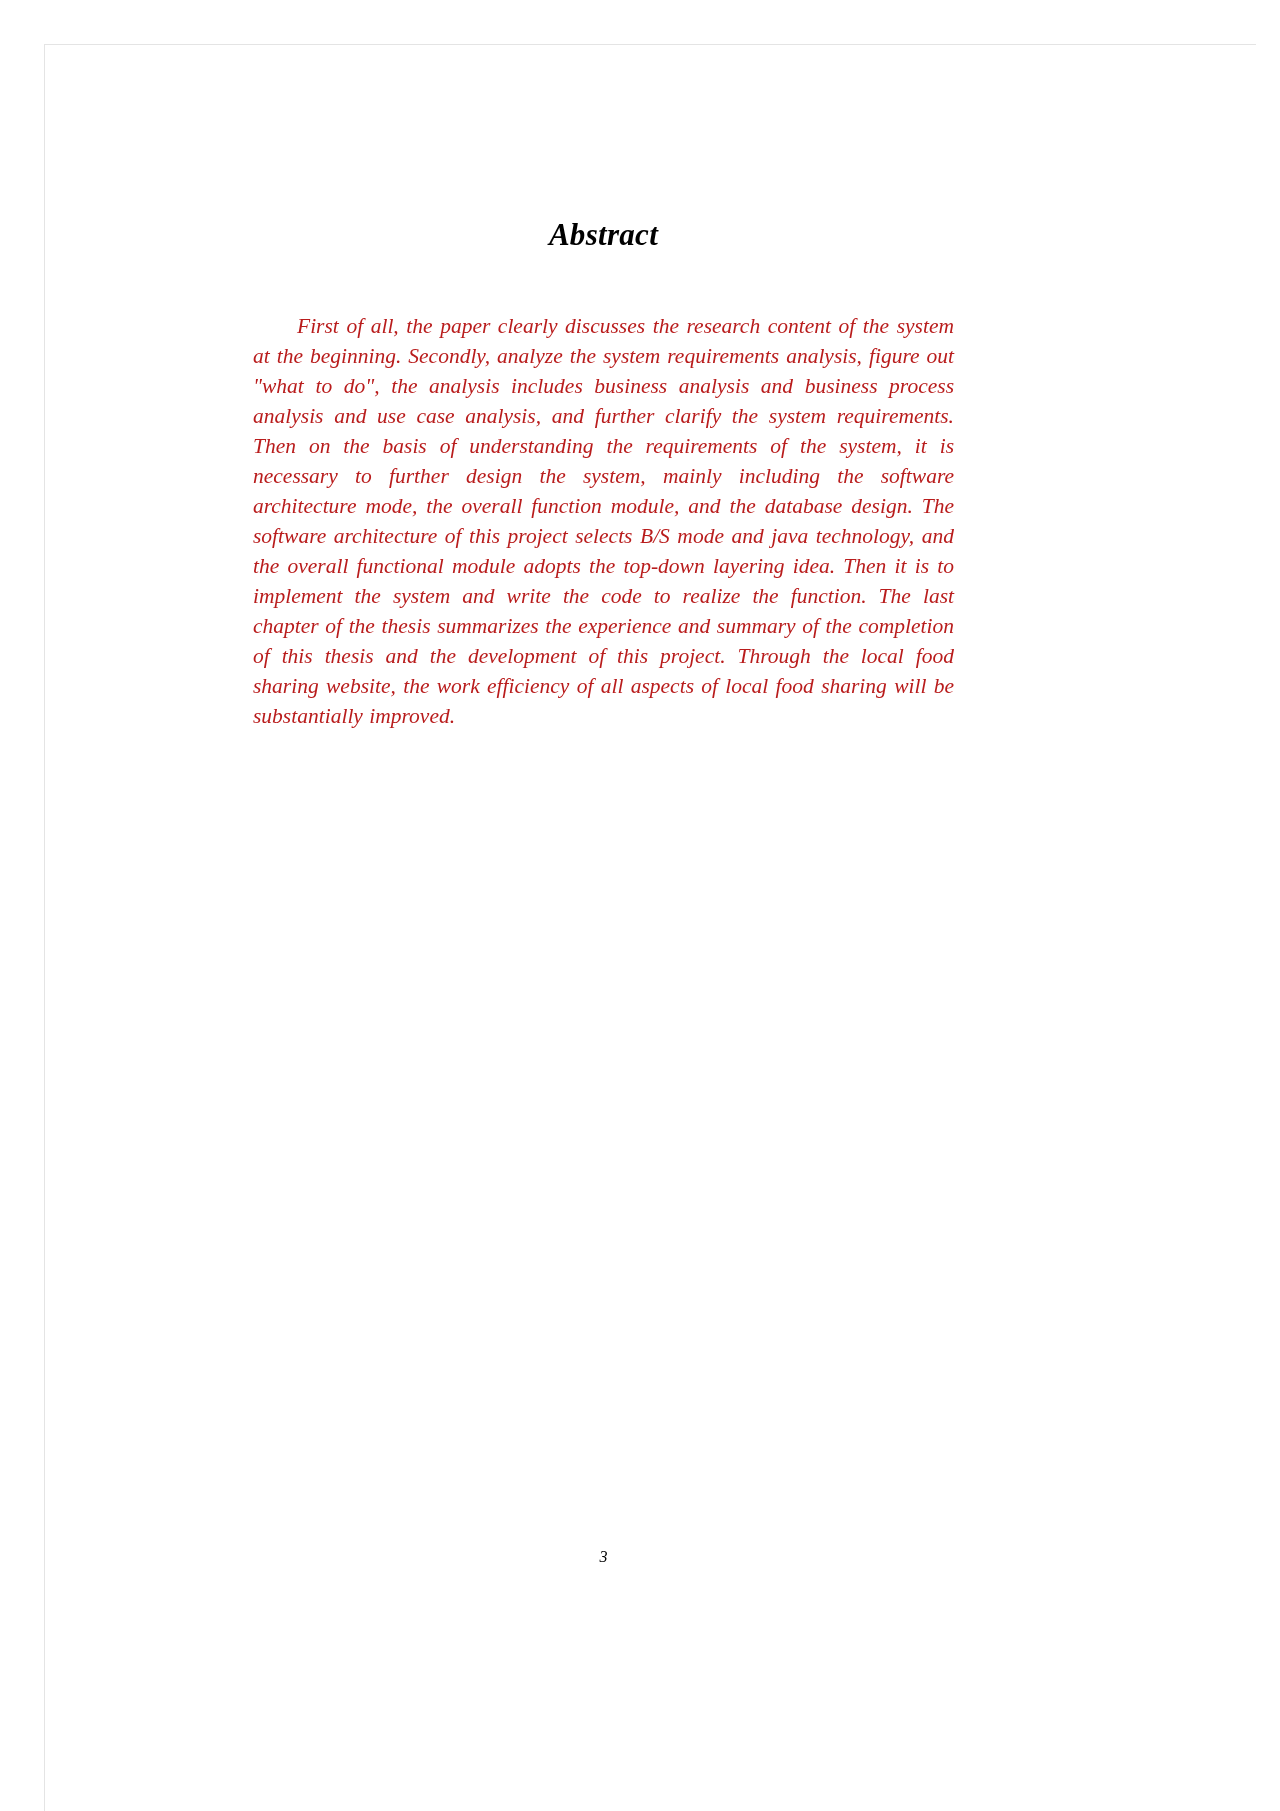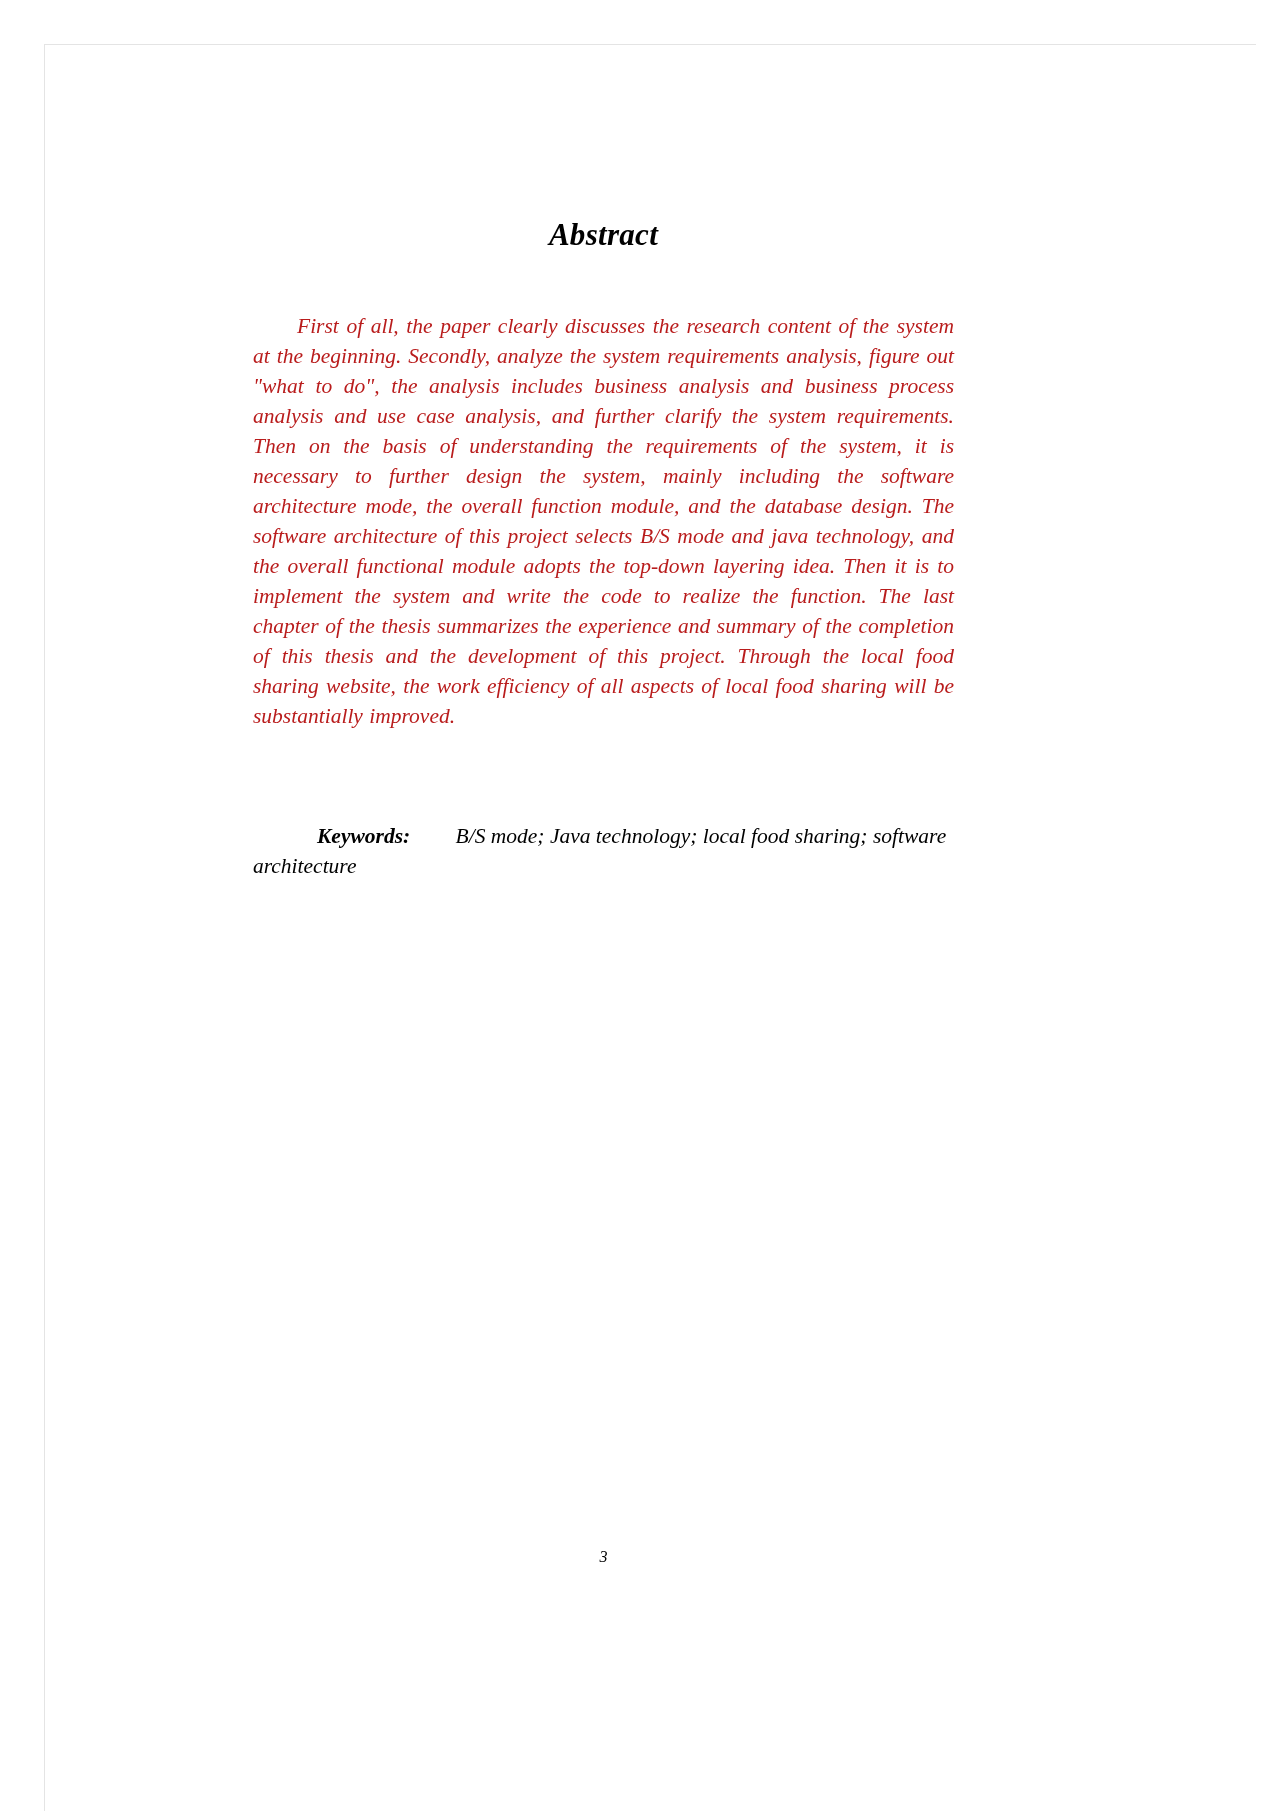--- a/index.html
+++ b/index.html
@@ -58,16 +58,15 @@
     color: #000000;
   }
 </style>
 </head>
 <body>
 
 <div class="page">
   <div class="content">
     <h1 class="doc-title">Abstract</h1>
     <p class="abstract-body">First of all, the paper clearly discusses the research content of the system at the beginning. Secondly, analyze the system requirements analysis, figure out "what to do", the analysis includes business analysis and business process analysis and use case analysis, and further clarify the system requirements. Then on the basis of understanding the requirements of the system, it is necessary to further design the system, mainly including the software architecture mode, the overall function module, and the database design. The software architecture of this project selects B/S mode and java technology, and the overall functional module adopts the top-down layering idea. Then it is to implement the system and write the code to realize the function. The last chapter of the thesis summarizes the experience and summary of the completion of this thesis and the development of this project. Through the local food sharing website, the work efficiency of all aspects of local food sharing will be substantially improved.</p>
-    <p class="keywords-line"><span class="kw-label">Keywords:</span><span> B/S mode; Java technology; local food sharing; software architecture</span></p>
   </div>
   <div class="page-number">3</div>
 </div>
 
 </body></html>

